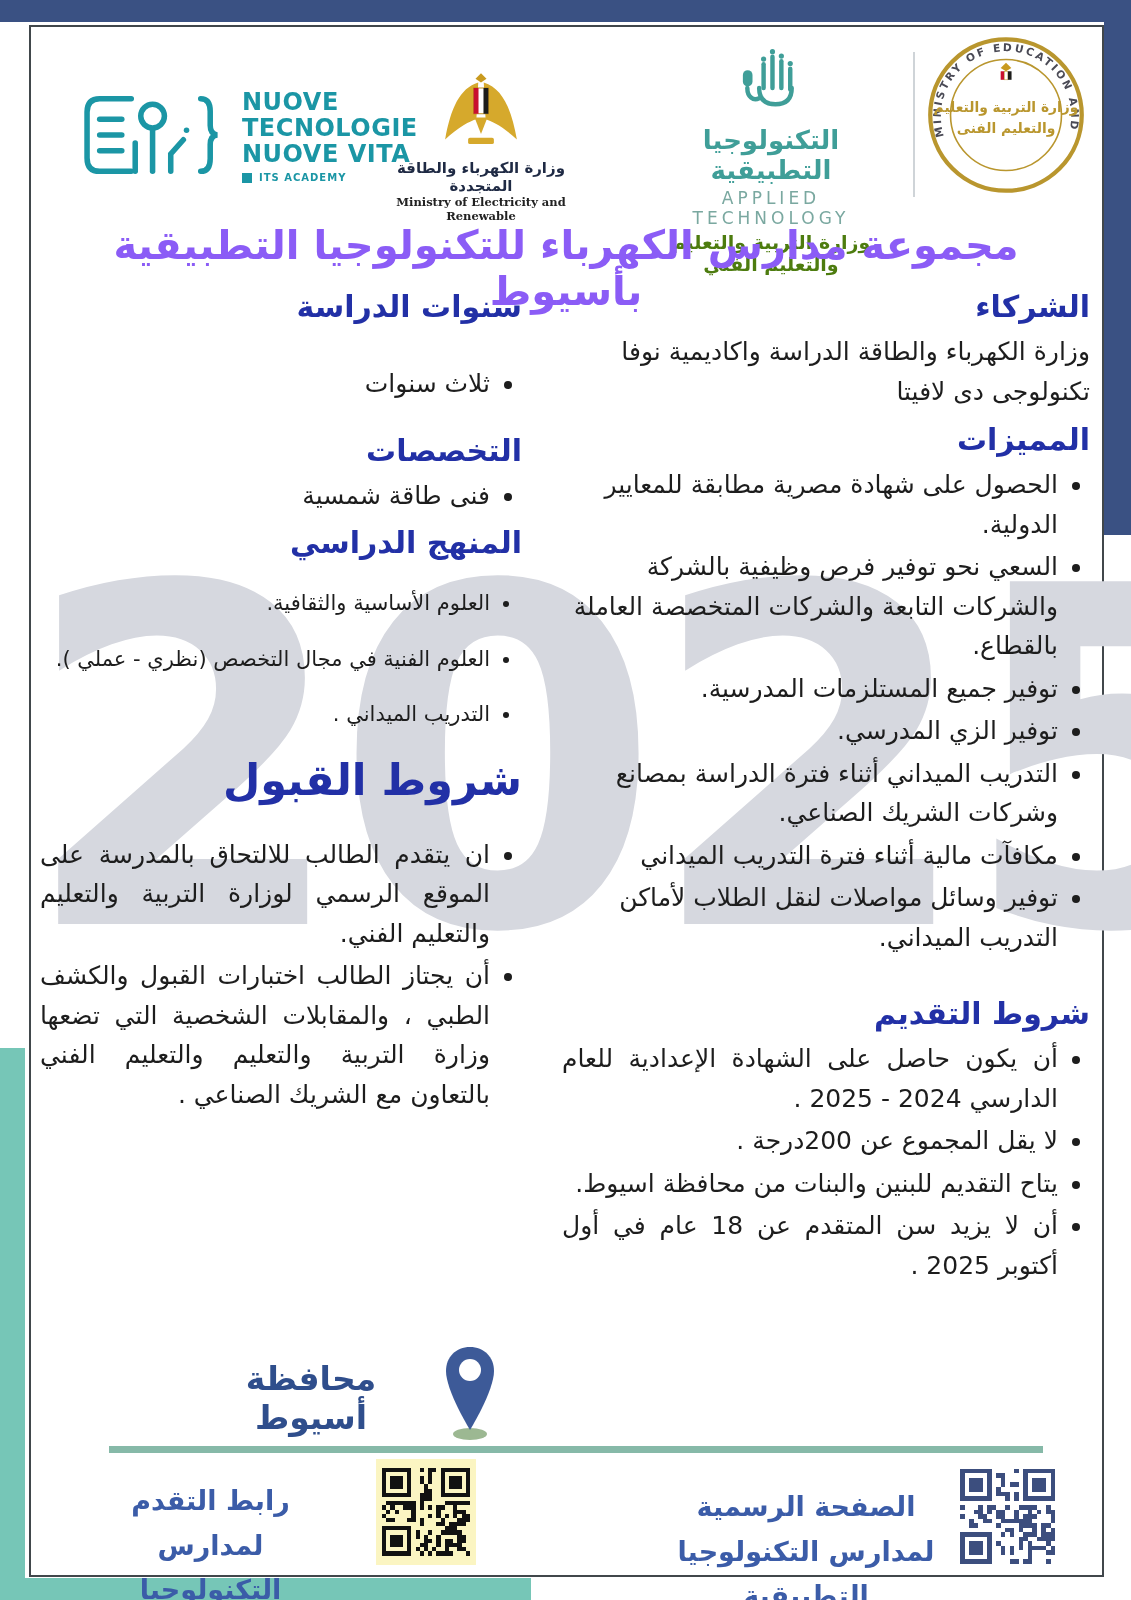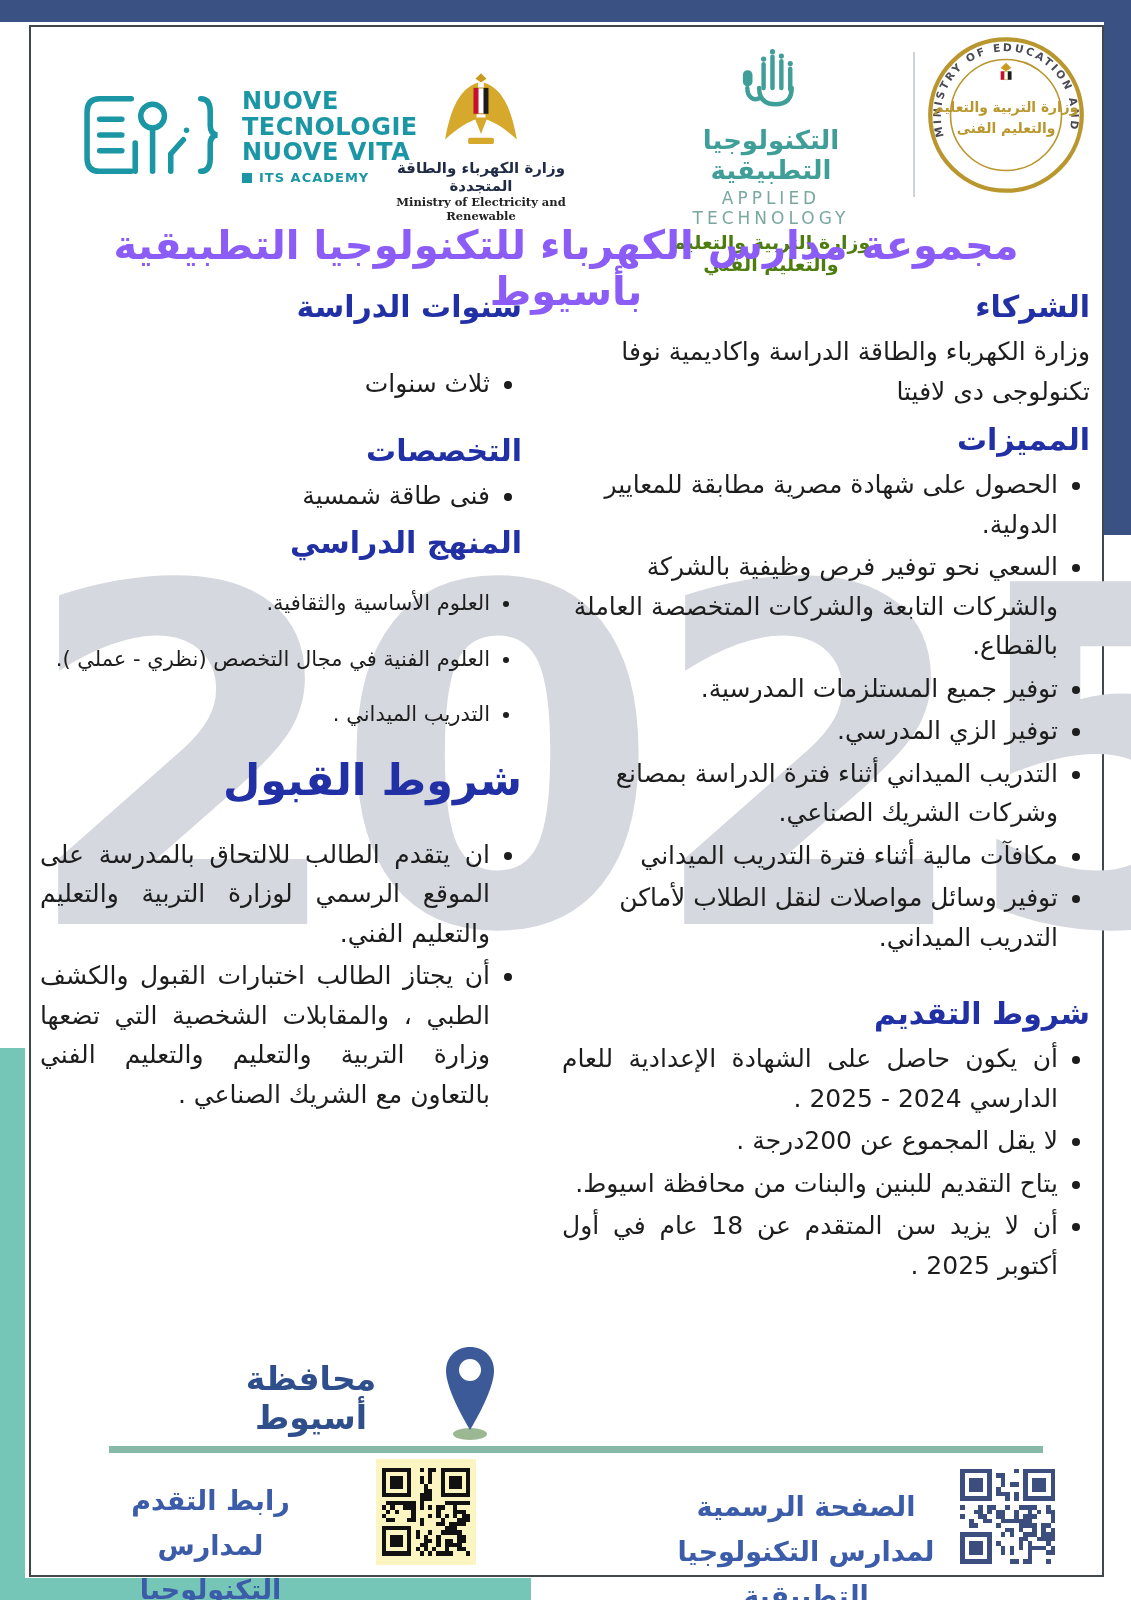--- a/index.html
+++ b/index.html
@@ -12,21 +12,21 @@
   .teal-bottom{position:absolute;left:0;top:1578px;width:531px;height:22px;background:#76c6b7;}
   
   .card{position:absolute;left:29px;top:25px;width:1071px;height:1548px;background:#fff;
         border:2px solid #41474b;}
   .card .layer{position:absolute;z-index:1;}
   .watermark{position:absolute;z-index:0;left:-10px;top:500px;width:1080px;text-align:center;
         font-size:470px;font-weight:bold;color:#d6d8df;letter-spacing:-14px;line-height:1;}
   
   .its-logo{left:45px;top:52px;display:flex;align-items:center;gap:16px;}
   .its-text{color:#1b96a5;font-weight:bold;font-size:24px;line-height:1.08;letter-spacing:.5px;}
-  .its-sub{display:flex;align-items:center;gap:7px;font-size:13px;margin-top:5px;letter-spacing:1px;}
+  .its-sub{display:flex;align-items:center;gap:7px;font-size:10px;margin-top:5px;letter-spacing:1px;}
   .its-square{width:10px;height:10px;background:#1b96a5;display:inline-block;}
   .elec-logo{left:365px;top:42px;width:170px;text-align:center;}
   .elec-ar{font-size:15px;font-weight:bold;color:#1f2a44;margin-top:2px;direction:rtl;}
   .elec-en{font-size:11.5px;font-weight:bold;color:#222;font-family:"DejaVu Serif",serif;}
   .applied-logo{left:610px;top:18px;width:260px;text-align:center;}
   .applied-ar{font-size:26px;font-weight:bold;color:#3f9e98;direction:rtl;margin-top:2px;}
   .applied-en{font-size:17px;letter-spacing:4px;color:#7aa8a0;margin:3px 0;}
   .applied-sub{font-size:19px;font-weight:bold;color:#4d7c0f;direction:rtl;}
   .header-divider{left:882px;top:25px;width:2px;height:145px;background:#cfd4d8;}
   .seal{left:895px;top:8px;}

